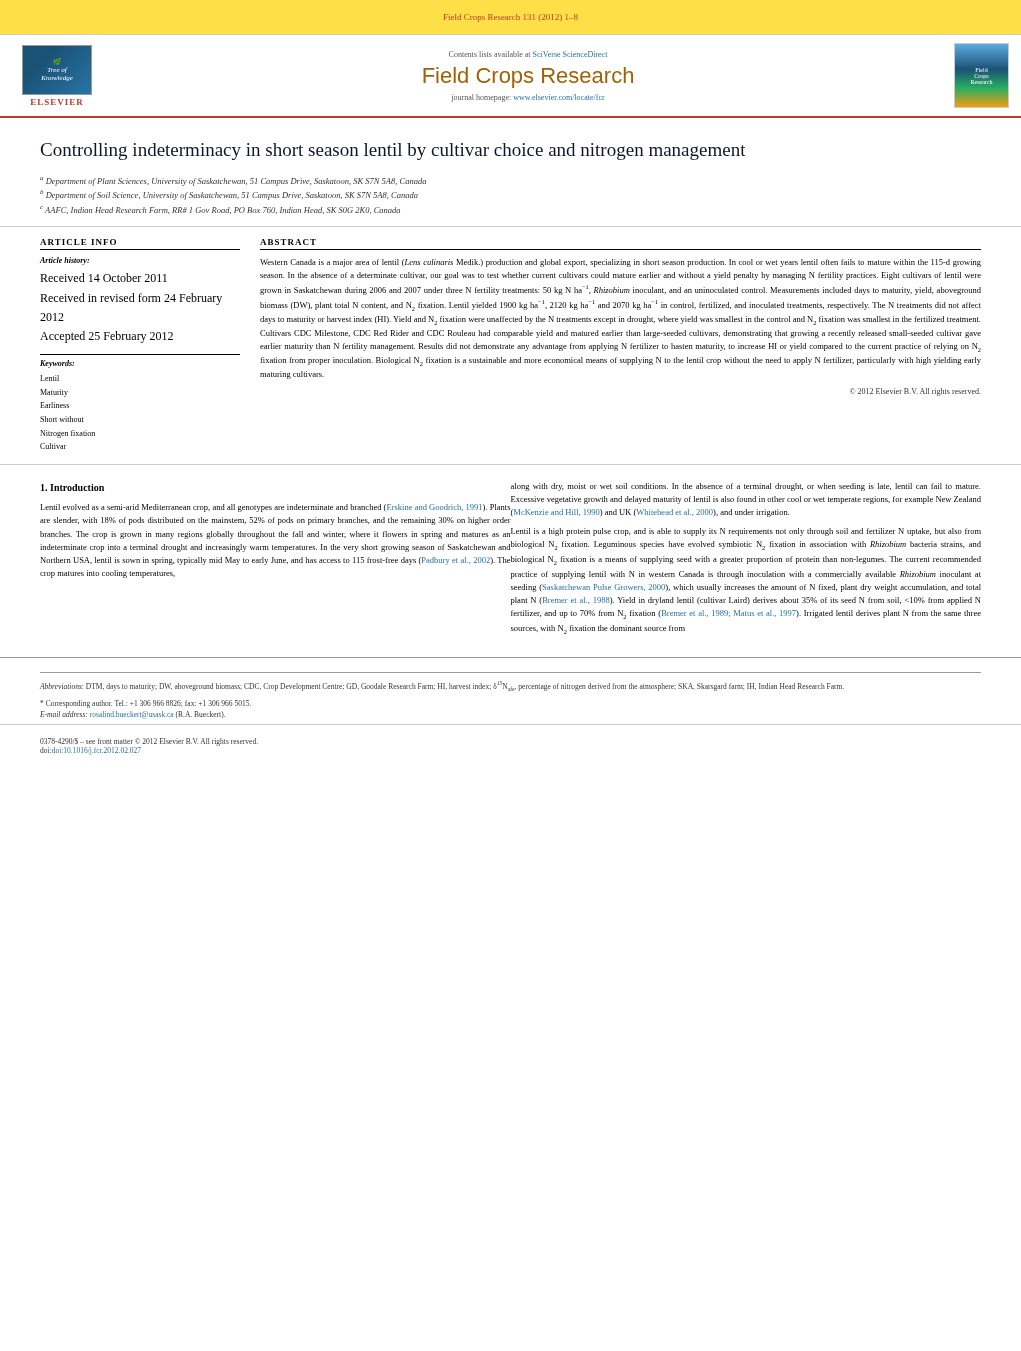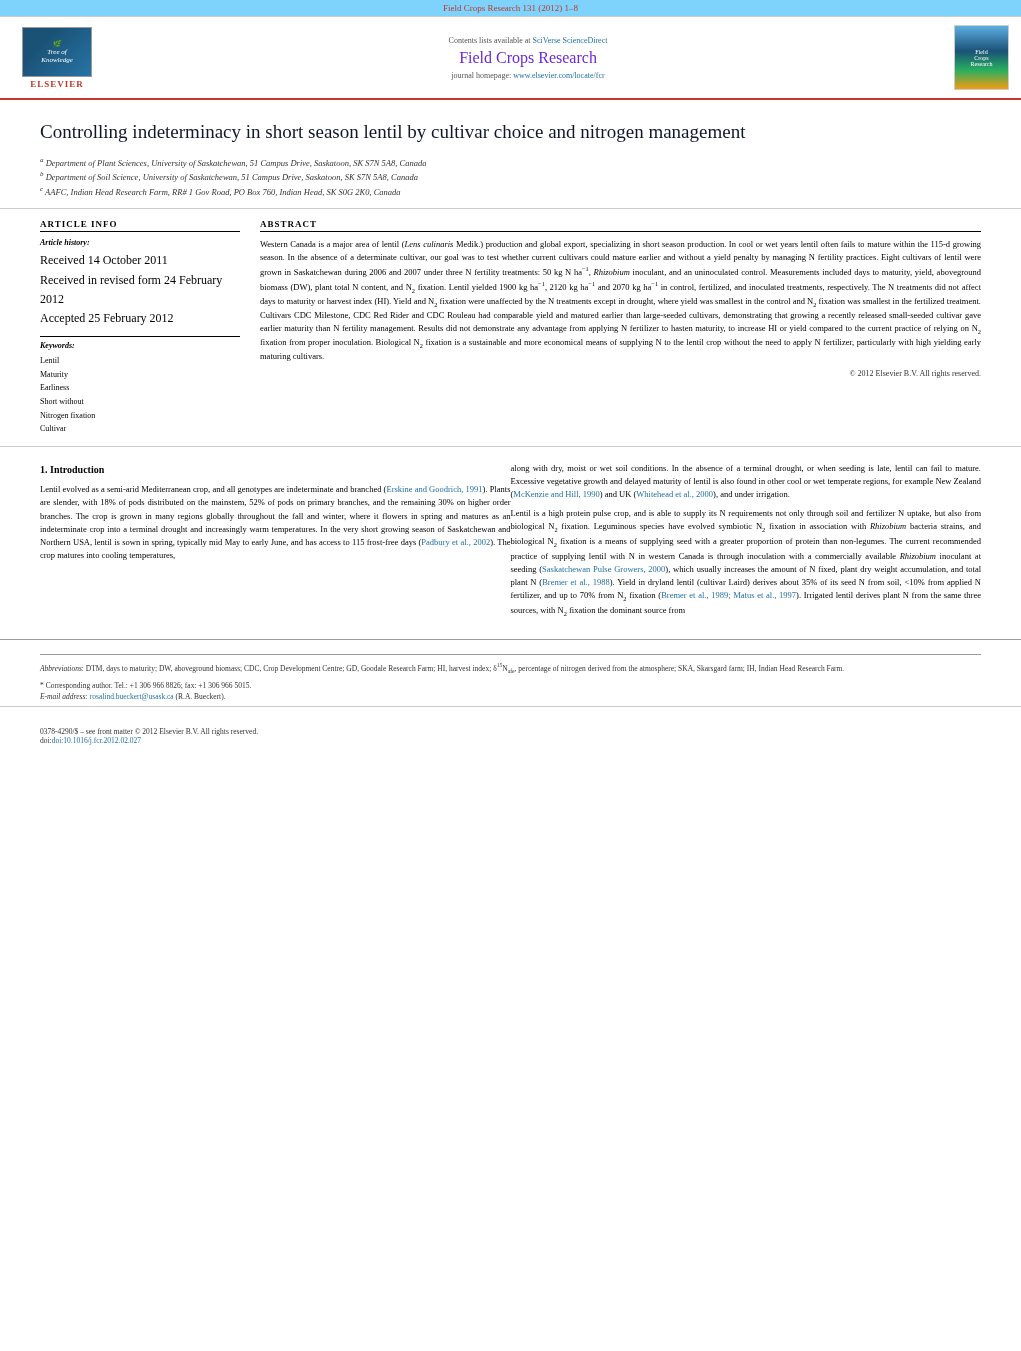--- a/index.html
+++ b/index.html
@@ -7,23 +7,23 @@
       font-family: 'Times New Roman', Times, serif;
       font-size: 10px;
       background: #fff;
       color: #000;
       width: 1021px;
       min-height: 1351px;
     }
 
     
     .top-bar {
-      background: #7dd3fc;
+      background: #fde047;
       text-align: center;
-      padding: 3px 0;
+      padding: 12px 0;
       font-size: 9px;
       color: #c0392b;
       border-bottom: 1px solid #ccc;
     }
 
     
     .journal-header {
       display: flex;
       align-items: center;
       padding: 8px 12px;
@@ -62,24 +62,24 @@
     .sciverse-line {
       font-size: 8px;
       color: #555;
       margin-bottom: 4px;
     }
     .sciverse-line a {
       color: #2471a3;
       text-decoration: none;
     }
     .journal-title-main {
-      font-size: 16px;
+      font-size: 22px;
       font-weight: normal;
-      color: #6d28d9;
-      font-family: Liberation Serif, serif;
+      color: #a16207;
+      font-family: Liberation Sans, sans-serif;
     }
     .journal-homepage {
       font-size: 8px;
       color: #555;
       margin-top: 4px;
     }
     .journal-homepage a {
       color: #2471a3;
       text-decoration: none;
     }
@@ -246,21 +246,21 @@
       border-top: 1px solid #999;
       margin: 6px 0;
     }
     .footnote-text {
       font-size: 7.5px;
       line-height: 1.5;
     }
 
     
     .bottom-footer {
-      padding: 20px 40px;
+      padding: 12px 40px;
       font-size: 7.5px;
       color: #333;
       border-top: 1px solid #ccc;
     }
     .bottom-footer a {
       color: #2471a3;
     }
 
     .divider-line {
       border: none;

